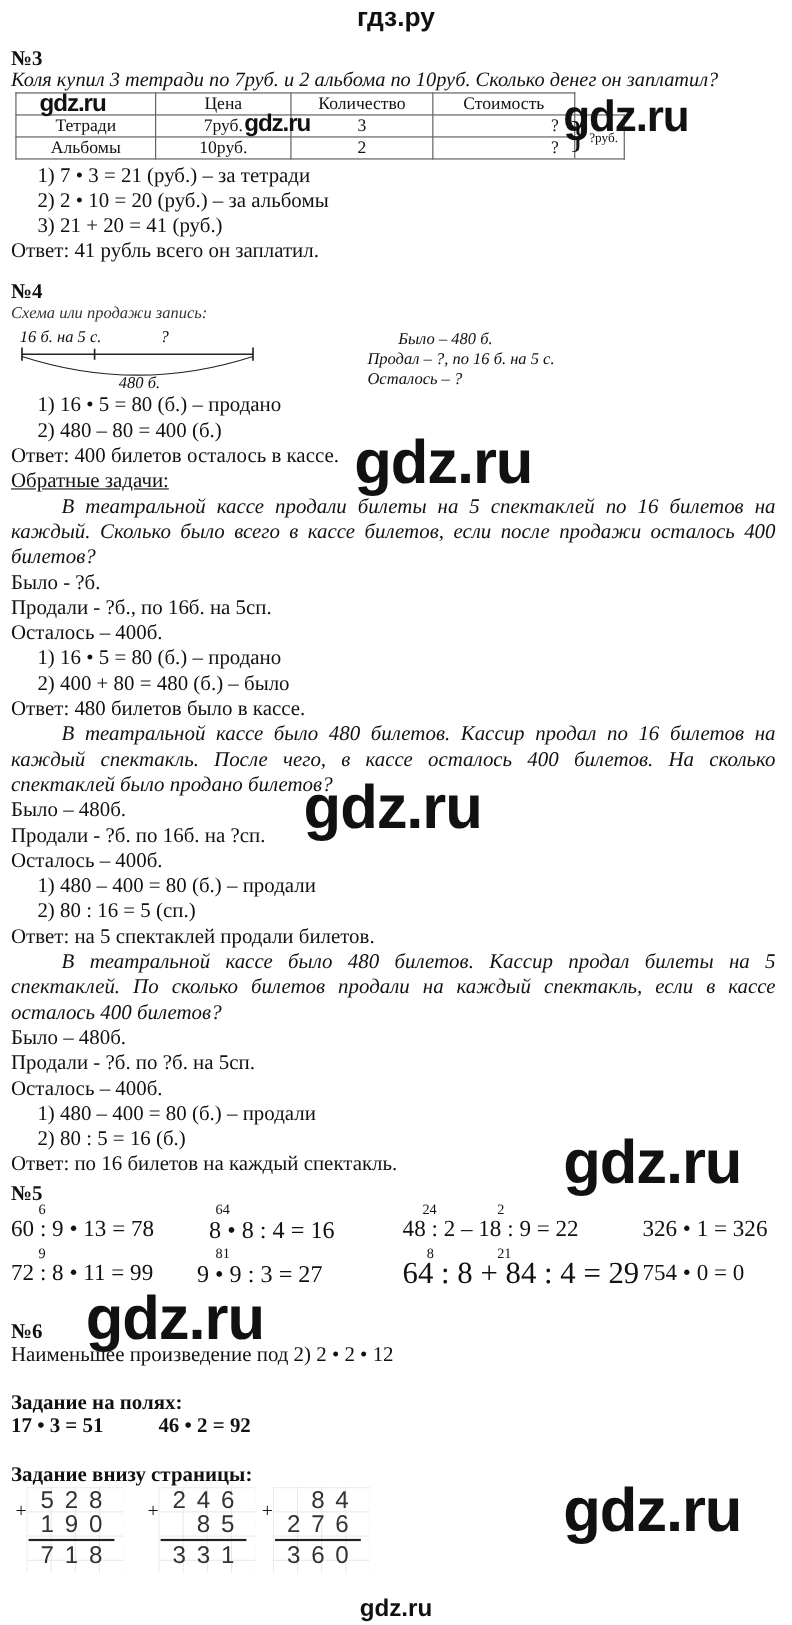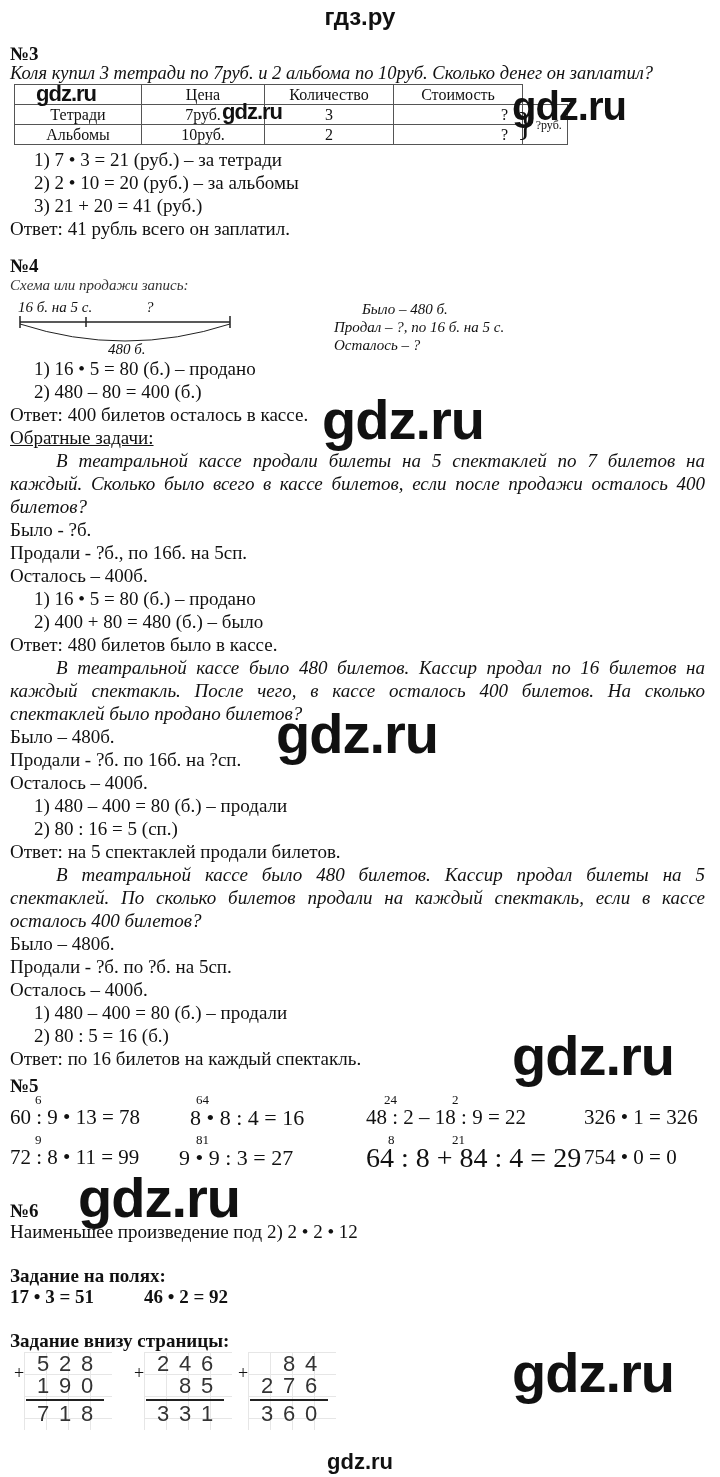--- a/index.html
+++ b/index.html
@@ -101,21 +101,21 @@
 
 <div class="abs scheme-text" style="left:334px; top:298px;margin-left:28px;">Было – 480 б.</div>
 <div class="abs scheme-text" style="left:334px; top:316px;">Продал – ?, по 16 б. на 5 с.</div>
 <div class="abs scheme-text" style="left:334px; top:334px;">Осталось – ?</div>
 
 <div class="abs ind" style="left:4px; top:357px;">1) 16 • 5 = 80 (б.) – продано</div>
 <div class="abs ind" style="left:4px; top:380px;">2) 480 – 80 = 400 (б.)</div>
 <div class="abs" style="left:10px; top:403px;">Ответ: 400 билетов осталось в кассе.</div>
 <div class="abs under" style="left:10px; top:426px;">Обратные задачи:</div>
 
-<div class="abs ital just" style="left:10px; top:449px; width:695px; white-space:normal; text-indent:46px;">В театральной кассе продали билеты на 5 спектаклей по 7 билетов на каждый. Сколько было всего в кассе билетов, если после продажи  осталось 400 билетов?</div>
+<div class="abs ital just" style="left:10px; top:449px; width:695px; white-space:normal; text-indent:46px;">В театральной кассе продали билеты на 5 спектаклей по 16 билетов на каждый. Сколько было всего в кассе билетов, если после продажи  осталось 400 билетов?</div>
 <div class="abs" style="left:10px; top:518px;">Было - ?б.</div>
 <div class="abs" style="left:10px; top:541px;">Продали - ?б., по 16б. на 5сп.</div>
 <div class="abs" style="left:10px; top:564px;">Осталось – 400б.</div>
 <div class="abs ind" style="left:4px; top:587px;">1) 16 • 5 = 80 (б.) – продано</div>
 <div class="abs ind" style="left:4px; top:610px;">2) 400 + 80 = 480 (б.) – было</div>
 <div class="abs" style="left:10px; top:633px;">Ответ: 480 билетов было в кассе.</div>
 
 <div class="abs ital just" style="left:10px; top:656px; width:695px; white-space:normal; text-indent:46px;font-style:italic;">В театральной кассе было 480 билетов. Кассир продал по 16 билетов на каждый спектакль. После чего, в кассе осталось 400 билетов. На сколько спектаклей было продано билетов?</div>
 <div class="abs" style="left:10px; top:725px;">Было – 480б.</div>
 <div class="abs" style="left:10px; top:748px;">Продали - ?б. по 16б. на ?сп.</div>

